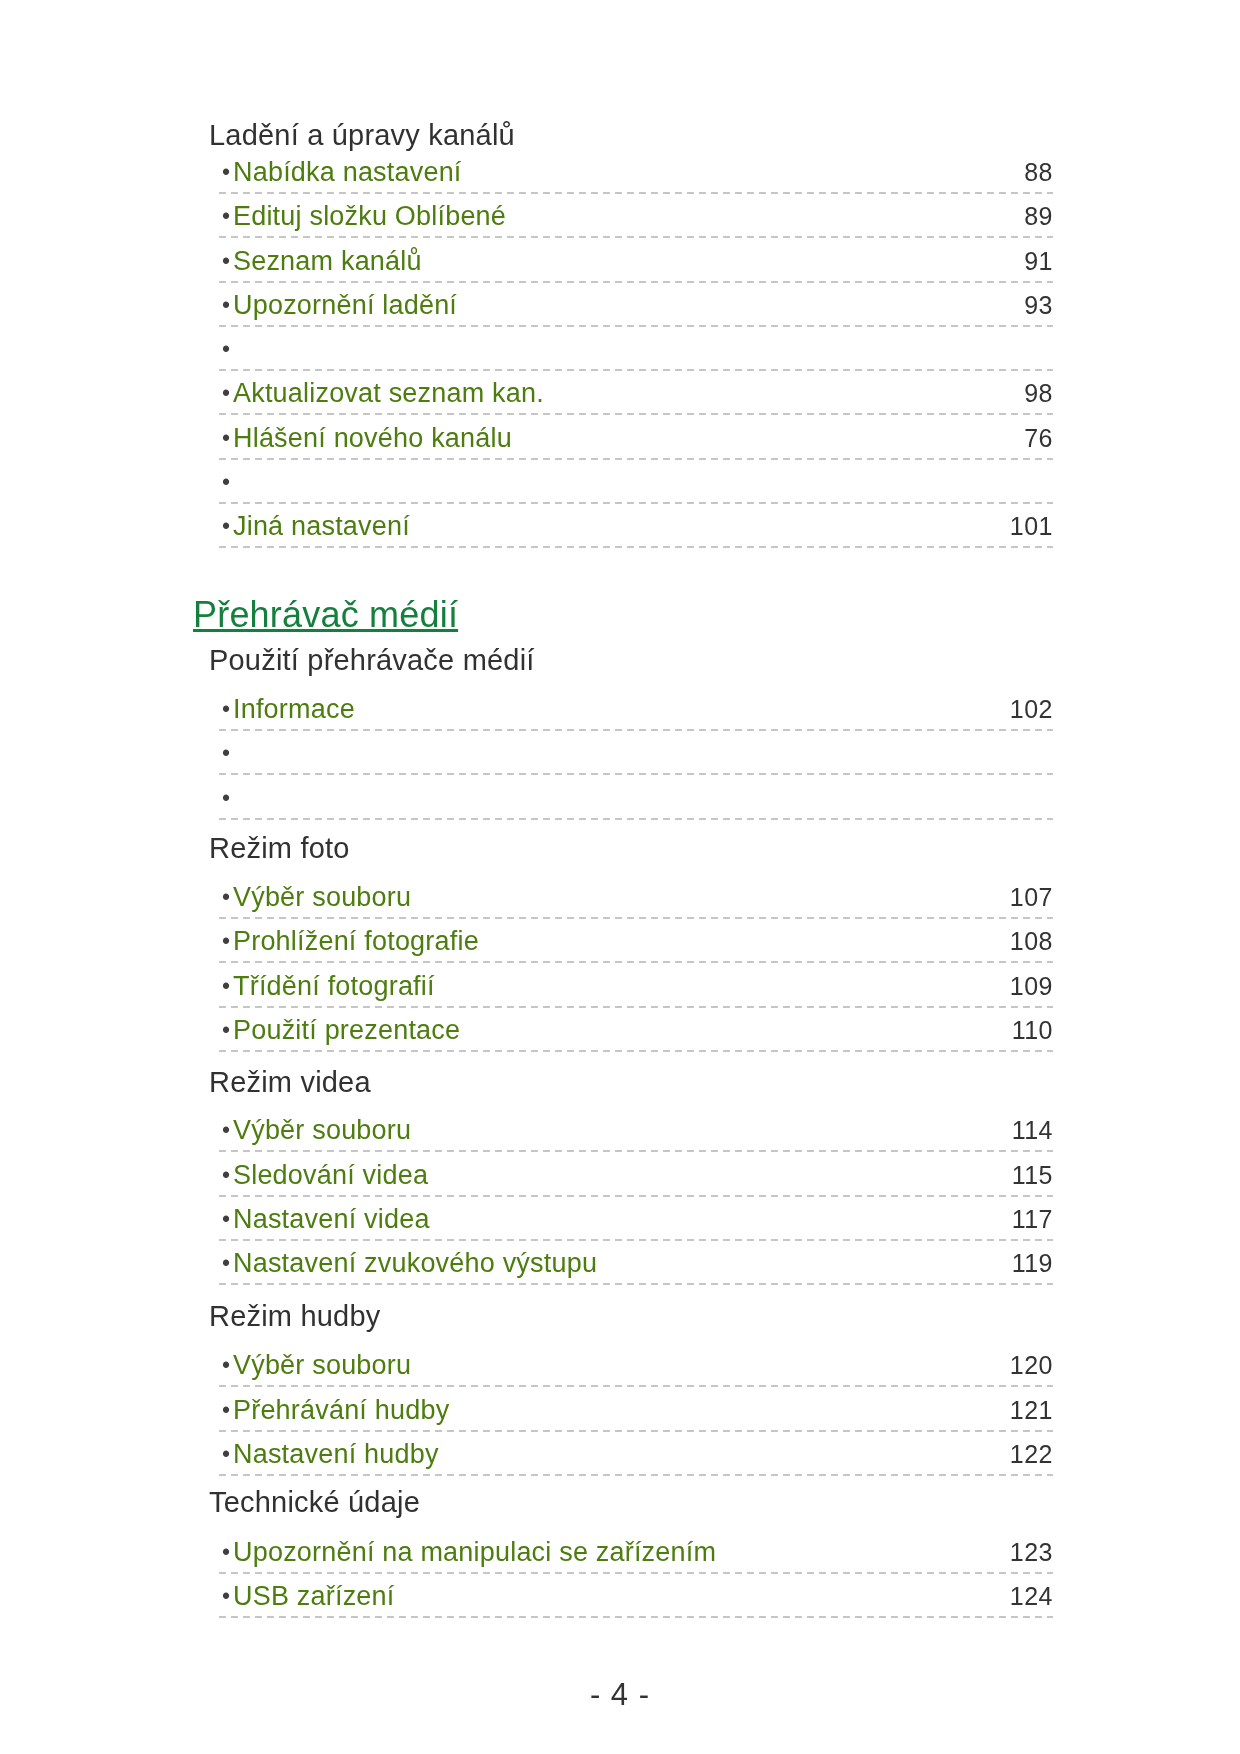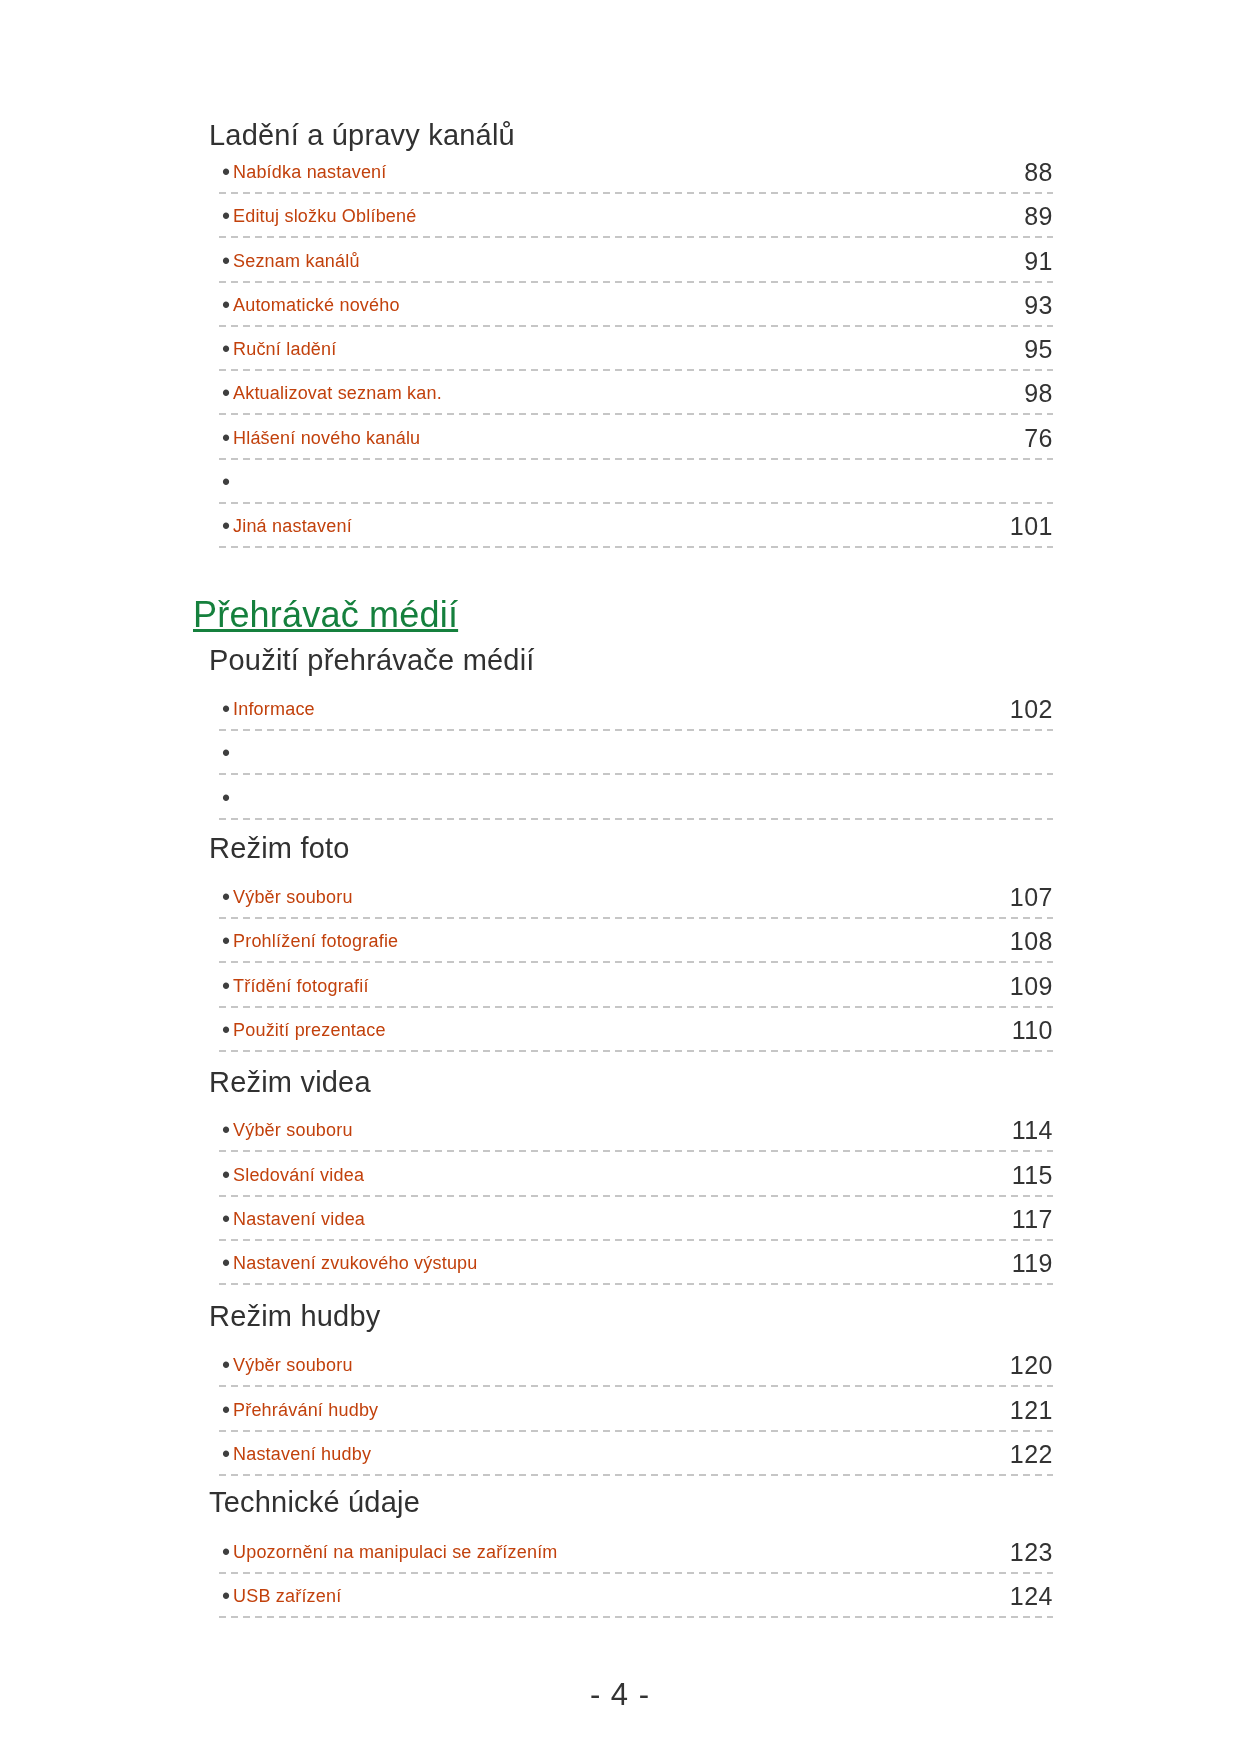--- a/index.html
+++ b/index.html
@@ -47,22 +47,22 @@
     height: 44.3px;
   }
   .row {
     display: flex;
     justify-content: space-between;
     align-items: center;
     height: 39px;
     padding-left: 24px;
   }
   .entry-label {
-    font-size: 18px;
-    color: #c2410c;
+    font-size: 27px;
+    color: #4d7c0f;
     letter-spacing: 0.2px;
     white-space: nowrap;
   }
   .entry-page {
     font-size: 25px;
     color: #333333;
     letter-spacing: 0.5px;
   }
   .bullet {
     position: absolute;
@@ -135,31 +135,27 @@
             <span class="bullet">•</span>
             <div class="row">
               <span class="entry-label">Seznam kanálů</span>
               <span class="entry-page">91</span>
             </div>
             <span class="leader"></span>
           </li>
           <li>
             <span class="bullet">•</span>
             <div class="row">
-              <span class="entry-label">Automatické nového</span>
+              <span class="entry-label">Upozornění ladění</span>
               <span class="entry-page">93</span>
             </div>
             <span class="leader"></span>
           </li>
           <li>
             <span class="bullet">•</span>
-            <div class="row">
-              <span class="entry-label">Ruční ladění</span>
-              <span class="entry-page">95</span>
-            </div>
             <span class="leader"></span>
           </li>
           <li>
             <span class="bullet">•</span>
             <div class="row">
               <span class="entry-label">Aktualizovat seznam kan.</span>
               <span class="entry-page">98</span>
             </div>
             <span class="leader"></span>
           </li>

